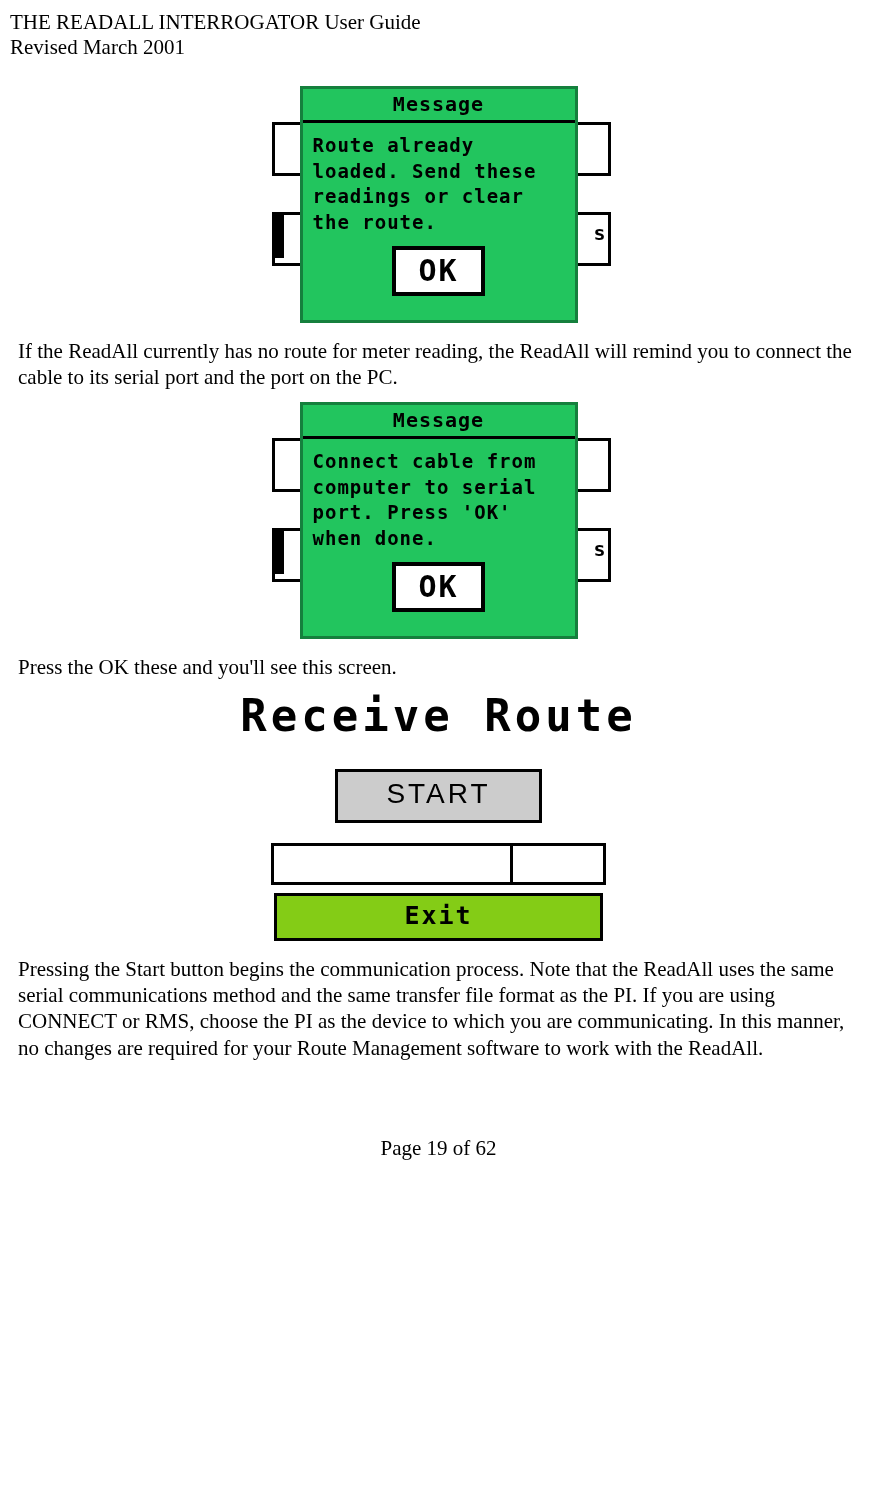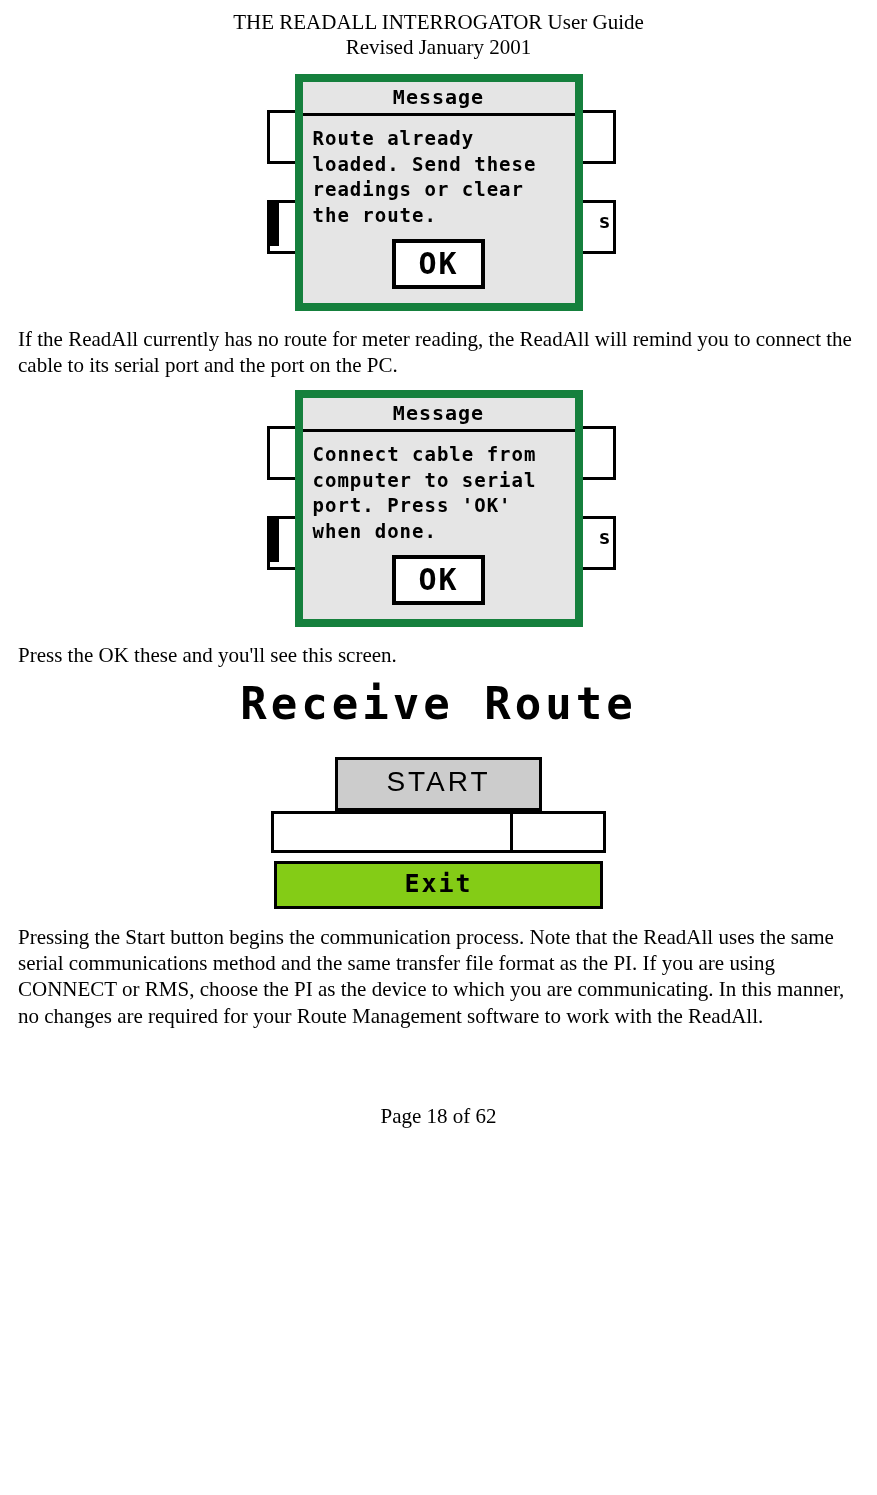--- a/index.html
+++ b/index.html
@@ -7,22 +7,21 @@
       font-size: 21px;
       margin: 0;
       padding: 0;
       background: white;
       width: 877px;
     }
     .page {
       padding: 10px 10px 20px 10px;
     }
     .header {
-      text-align: center;
-      margin-bottom: 14px;
+      margin-bottom: 26px;
     }
     .header-title {
       font-size: 21px;
     }
     .header-subtitle {
       font-size: 21px;
     }
     .screenshot-container {
       text-align: center;
       margin: 5px 0 15px 0;
@@ -62,22 +61,22 @@
       top: 135px;
       right: -29px;
       font-family: monospace;
       font-size: 20px;
       font-weight: bold;
       letter-spacing: 1px;
     }
     .dialog-box-inner {
       position: relative;
       z-index: 2;
-      background: #e5e5e5;
-      border: 8px solid #15803d;
+      background: #22c55e;
+      border: 3px solid #15803d;
       width: 272px;
     }
     .dialog-title {
       text-align: center;
       font-family: monospace;
       font-size: 20px;
       font-weight: bold;
       border-bottom: 3px solid black;
       padding: 3px 0 4px 0;
       letter-spacing: 1px;
@@ -86,21 +85,21 @@
       font-family: monospace;
       font-size: 19px;
       font-weight: bold;
       text-align: left;
       padding: 10px 10px 10px 10px;
       line-height: 1.35;
       letter-spacing: 1px;
     }
     .dialog-button-row {
       text-align: center;
-      padding: 0 0 14px 0;
+      padding: 0 0 24px 0;
     }
     .ok-button {
       display: inline-block;
       border: 4px solid black;
       padding: 3px 22px 4px 22px;
       font-family: monospace;
       font-size: 30px;
       font-weight: 900;
       letter-spacing: 2px;
       background: white;
@@ -122,20 +121,21 @@
       margin-top: -2px;
     }
     .start-button {
       display: inline-block;
       border: 3px solid black;
       padding: 6px 48px 10px 48px;
       font-family: 'Arial Narrow', Arial, sans-serif;
       font-size: 28px;
       letter-spacing: 3px;
       background: #cccccc;
+      margin-bottom: 20px;
     }
     .status-row {
       display: flex;
       justify-content: center;
       gap: 0;
       margin-bottom: 8px;
     }
     .status-box-left {
       border: 3px solid black;
       width: 236px;
@@ -166,21 +166,21 @@
       font-size: 21px;
     }
   </style>
 </head>
 <body>
 
 <div class="page">
 
   <div class="header">
     <div class="header-title">THE READALL INTERROGATOR User Guide</div>
-    <div class="header-subtitle">Revised January 2001</div>
+    <div class="header-subtitle">Revised March 2001</div>
   </div>
 
   <div class="screenshot-container">
     <div class="dialog-outer">
       <div class="dialog-behind behind-top"></div>
       <div class="dialog-behind behind-mid"></div>
       <div class="behind-knob"></div>
       <div class="behind-s">s</div>
       <div class="dialog-box-inner">
         <div class="dialog-title">Message</div>
@@ -223,15 +223,15 @@
         <div class="status-box-right"></div>
       </div>
       <div>
         <div class="exit-button">Exit</div>
       </div>
     </div>
   </div>
 
   <div class="paragraph">Pressing the Start button begins the communication process.  Note that the ReadAll uses the same serial communications method and the same transfer file format as the PI.  If you are using CONNECT or RMS, choose the PI as the device to which you are communicating.  In this manner, no changes are required for your Route Management software to work with the ReadAll.</div>
 
-  <div class="footer">Page 18 of 62</div>
+  <div class="footer">Page 19 of 62</div>
 
 </div>
 
 </body></html>

